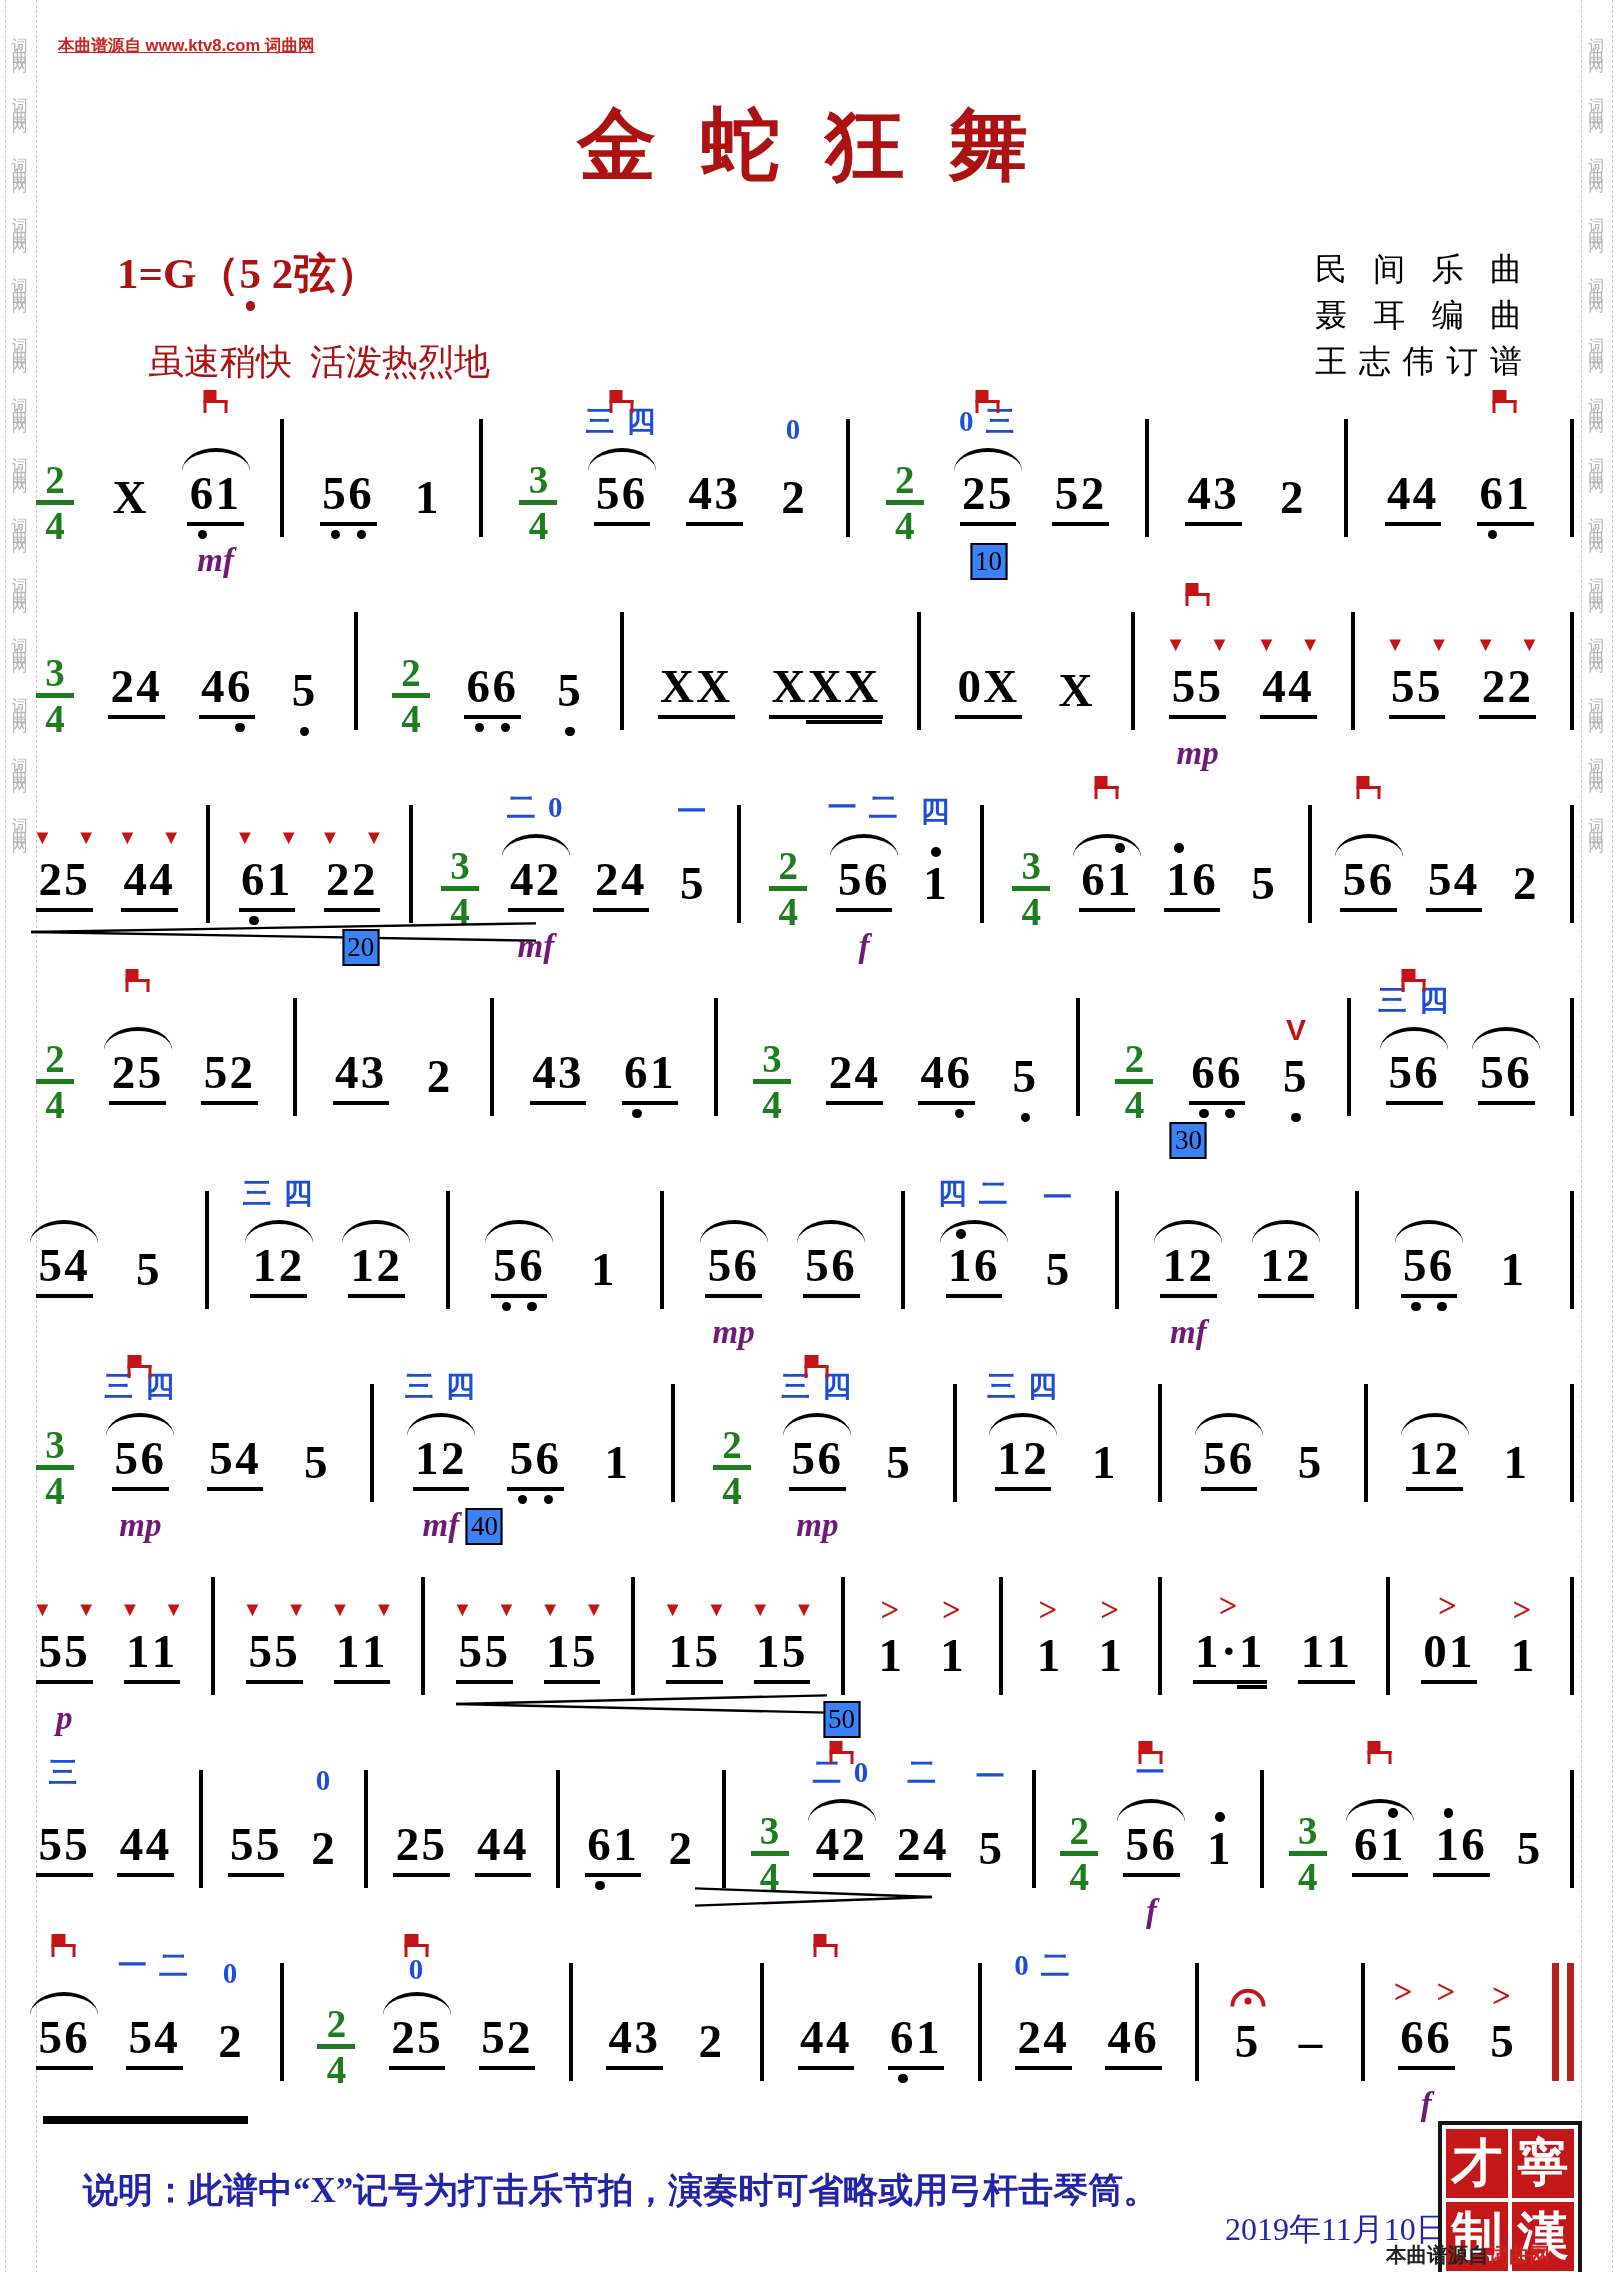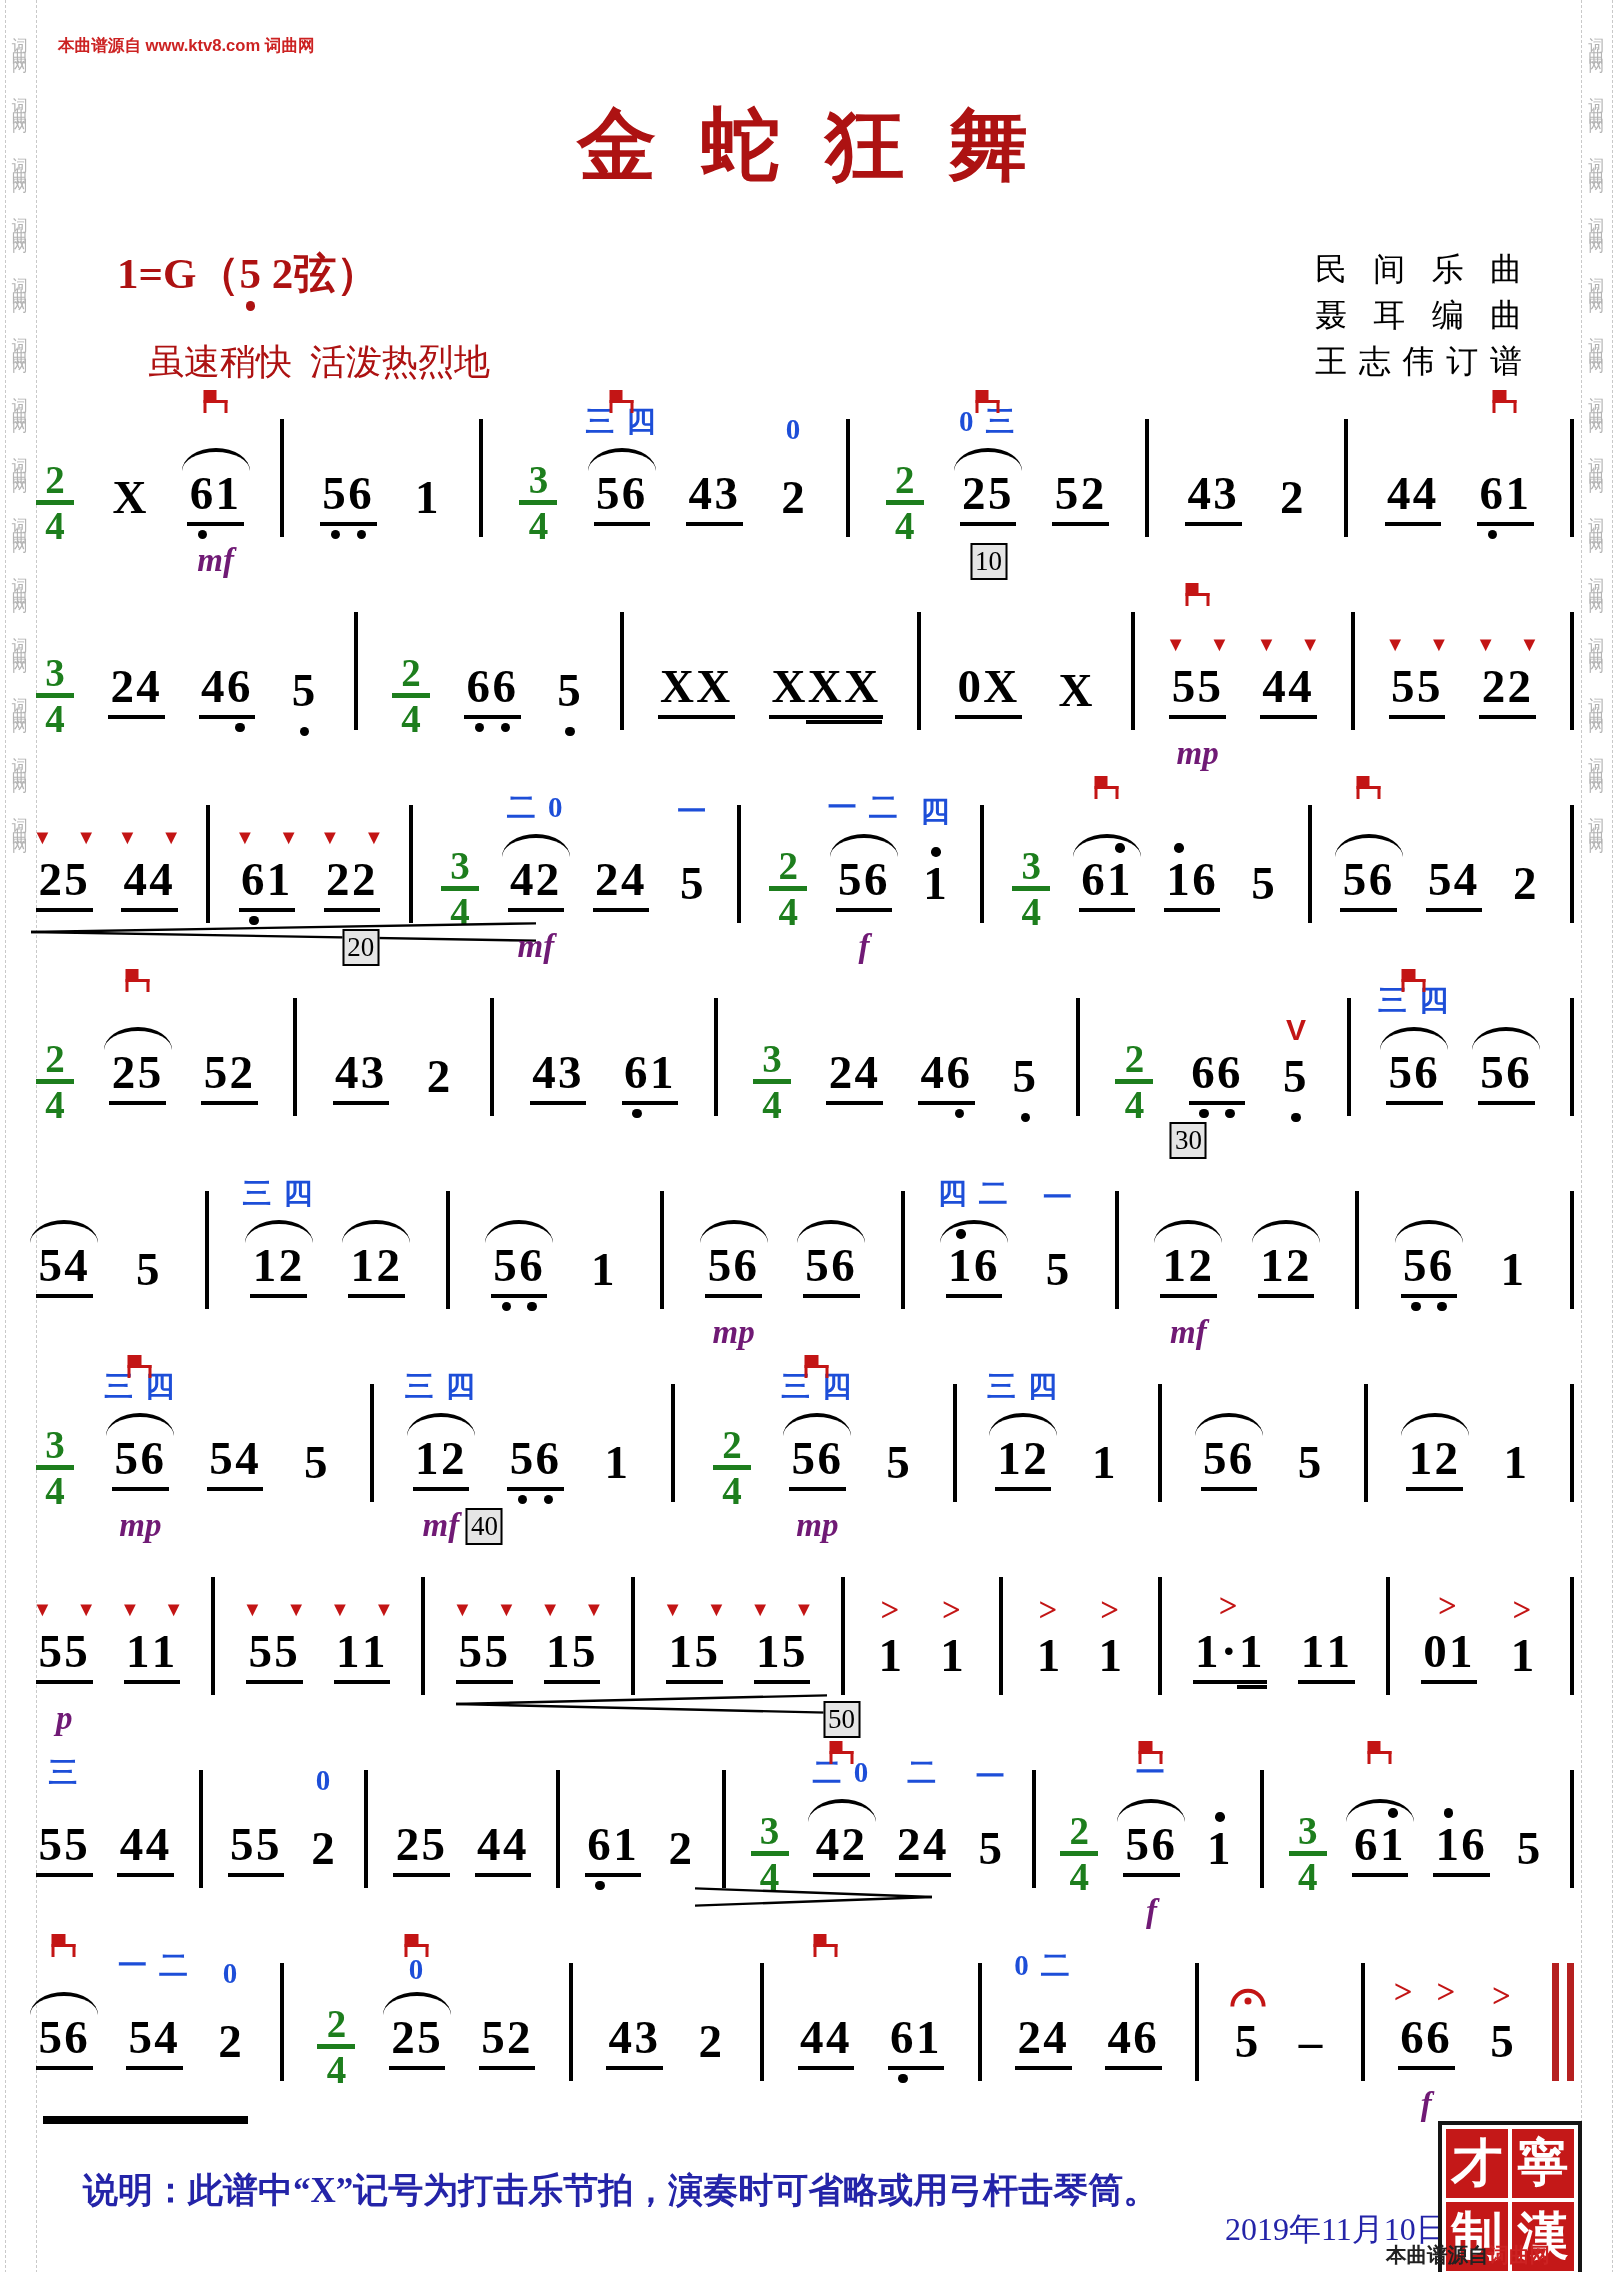--- a/index.html
+++ b/index.html
@@ -6,21 +6,21 @@
   body{width:1618px;height:2273px;position:relative;font-family:"Liberation Serif",serif;}
   .page{position:absolute;inset:0;background:#fff;overflow:hidden;}
 
   
   .wmcol{position:absolute;top:0;bottom:0;width:32px;border-left:1.6px dashed #c9c9c9;border-right:1.6px dashed #c9c9c9;
     color:#b3b3b3;font:16px "Liberation Sans",sans-serif;writing-mode:vertical-rl;text-orientation:upright;
     letter-spacing:11px;line-height:32px;padding-top:24px;box-sizing:border-box;text-align:left;}
   .wmcol.left{left:4.7px;}
   .wmcol.right{right:4.7px;}
 
-  .wm-top{position:absolute;left:58px;top:35px;color:#cc2222;font:bold 16.6px "Liberation Sans",sans-serif;}
+  .wm-top{position:absolute;left:58px;top:35px;color:#cc2222;font:bold 16.6px "Liberation Sans",sans-serif;text-decoration:underline;}
 
   .title{position:absolute;left:0;right:0;top:93px;text-align:center;color:#ad1212;
     font:bold 79px "Liberation Serif",serif;letter-spacing:12.6px;}
 
   .keyline{position:absolute;left:117px;top:245px;color:#ad1212;font:bold 43px "Liberation Serif",serif;white-space:pre;}
   .keynote{position:relative;display:inline-block;}
   .keynote::after{content:"";position:absolute;left:50%;margin-left:-4.7px;bottom:-12.6px;width:9.5px;height:9.5px;border-radius:50%;background:#ad1212;}
 
   .tempo{position:absolute;left:148px;top:338px;color:#ad1212;font:36px "Liberation Serif",serif;white-space:pre;}
 
@@ -42,21 +42,21 @@
   .bot{position:relative;height:39px;width:100%;}
 
   .slur{bottom:-1.6px;width:68px;height:19px;border-top:4px solid #000;border-radius:50% 50% 0 0 / 100% 100% 0 0;}
   .trirow{bottom:6.3px;color:#c31515;font-size:20px;letter-spacing:24px;white-space:nowrap;padding-left:24px;}
   .gtrow{bottom:1.6px;color:#c31515;font:bold 33px "Liberation Serif",serif;letter-spacing:24px;white-space:nowrap;padding-left:20.5px;}
   .upbow{bottom:4.7px;color:#c31515;font:bold 30px "Liberation Sans",sans-serif;}
   .blue{bottom:27px;color:#1d4ed8;font:bold 29px "Liberation Serif",serif;white-space:pre;letter-spacing:2.4px;}
   .flag{bottom:55px;width:25px;height:24px;}
   .flag s{position:absolute;left:0;top:0;width:13.4px;height:10.3px;background:#c31515;text-decoration:none;}
   .flag u{position:absolute;left:0;top:10.3px;width:24px;height:12.6px;border:3.2px solid #c31515;border-bottom:none;box-sizing:border-box;text-decoration:none;}
-  .mbox{bottom:82px;border:2.4px solid #000;font:27px "Liberation Serif",serif;line-height:33px;padding:0 3px;background:#e5e5e5;color:#000;}
+  .mbox{bottom:82px;border:2.4px solid #000;font:27px "Liberation Serif",serif;line-height:33px;padding:0 3px;background:#3b82f6;color:#000;}
   .ferm{bottom:4.7px;}
   .dyn{position:absolute;left:50%;transform:translateX(-50%);top:16px;color:#701a75;font:italic bold 33px "Liberation Serif",serif;}
   .hp{position:absolute;top:8px;}
 
   .bar{width:4px;height:118px;background:#000;margin-bottom:28px;}
   .endbar{display:flex;gap:8px;margin-bottom:28px;}
   .endbar i{width:7px;height:118px;background:#b52020;}
   .ts{display:flex;flex-direction:column;align-items:center;margin-bottom:20.5px;}
   .ts b{color:#1d7e1d;font:bold 39px "Liberation Serif",serif;line-height:38px;}
   .ts u{width:38px;height:4.7px;background:#1d7e1d;margin:1.6px 0;text-decoration:none;}

